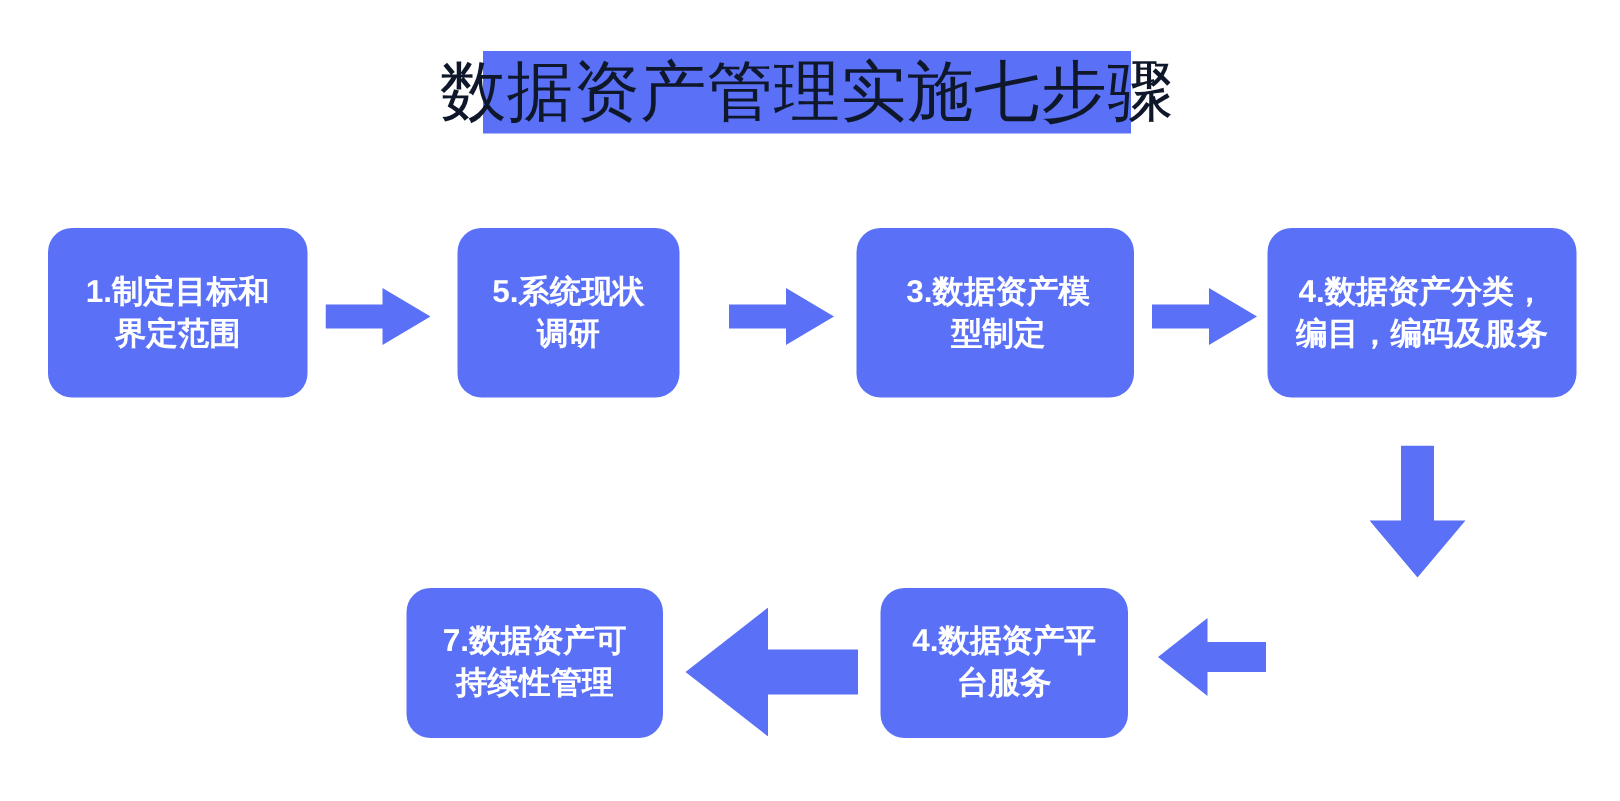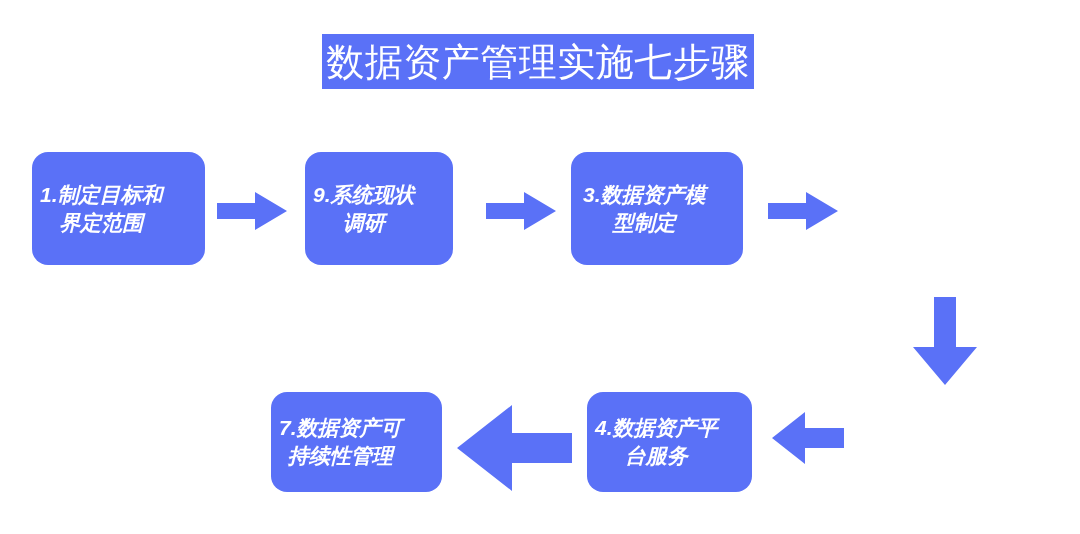--- a/index.html
+++ b/index.html
@@ -25,54 +25,53 @@
     left: 322px;
     top: 34px;
     width: 432px;
     height: 55px;
     background: #5a71f7;
     display: flex;
     align-items: center;
     justify-content: center;
   }
   .title-text {
-    color: #ffffff;
-    font-size: 38px;
+    color: #0f172a;
+    font-size: 44px;
     font-weight: 400;
     letter-spacing: 0.5px;
     line-height: 1;
     white-space: nowrap;
   }
 
   
   .step-box {
     position: absolute;
     background: #5a71f7;
     border-radius: 16px;
     display: flex;
     align-items: center;
-    justify-content: flex-start;
+    justify-content: center;
     box-sizing: border-box;
     padding: 4px 8px;
-    font-style: italic;
   }
   .step-label {
     color: #ffffff;
     font-size: 21px;
     font-weight: 700;
     line-height: 1.32;
     text-align: center;
     white-space: pre-line;
     word-break: break-all;
   }
 
   
   #box1 { left: 32px;  top: 152px; width: 173px; height: 113px; }
   #box2 { left: 305px; top: 152px; width: 148px; height: 113px; }
-  #box3 { left: 571px; top: 152px; width: 172px; height: 113px; padding-left: 12px; }
+  #box3 { left: 571px; top: 152px; width: 185px; height: 113px; padding-left: 12px; }
   #box4 { left: 845px; top: 152px; width: 206px; height: 113px; }
   #box5 { left: 861px; top: 392px; width: 190px; height: 100px; }
   #box6 { left: 587px; top: 392px; width: 165px; height: 100px; }
   #box7 { left: 271px; top: 392px; width: 171px; height: 100px; }
 
   
   .arrow {
     position: absolute;
   }
   .arrow svg { display: block; }
@@ -93,29 +92,33 @@
   <div class="title-band">
     <span class="title-text">数据资产管理实施七步骤</span>
   </div>
 
   <div class="step-box" id="box1">
     <span class="step-label">1.制定目标和
 界定范围</span>
   </div>
 
   <div class="step-box" id="box2">
-    <span class="step-label">9.系统现状
+    <span class="step-label">5.系统现状
 调研</span>
   </div>
 
   <div class="step-box" id="box3">
     <span class="step-label">3.数据资产模
 型制定</span>
   </div>
 
+  <div class="step-box" id="box4">
+    <span class="step-label">4.数据资产分类，
+编目，编码及服务</span>
+  </div>
 
 
   <div class="step-box" id="box6">
     <span class="step-label">4.数据资产平
 台服务</span>
   </div>
 
   <div class="step-box" id="box7">
     <span class="step-label">7.数据资产可
 持续性管理</span>

